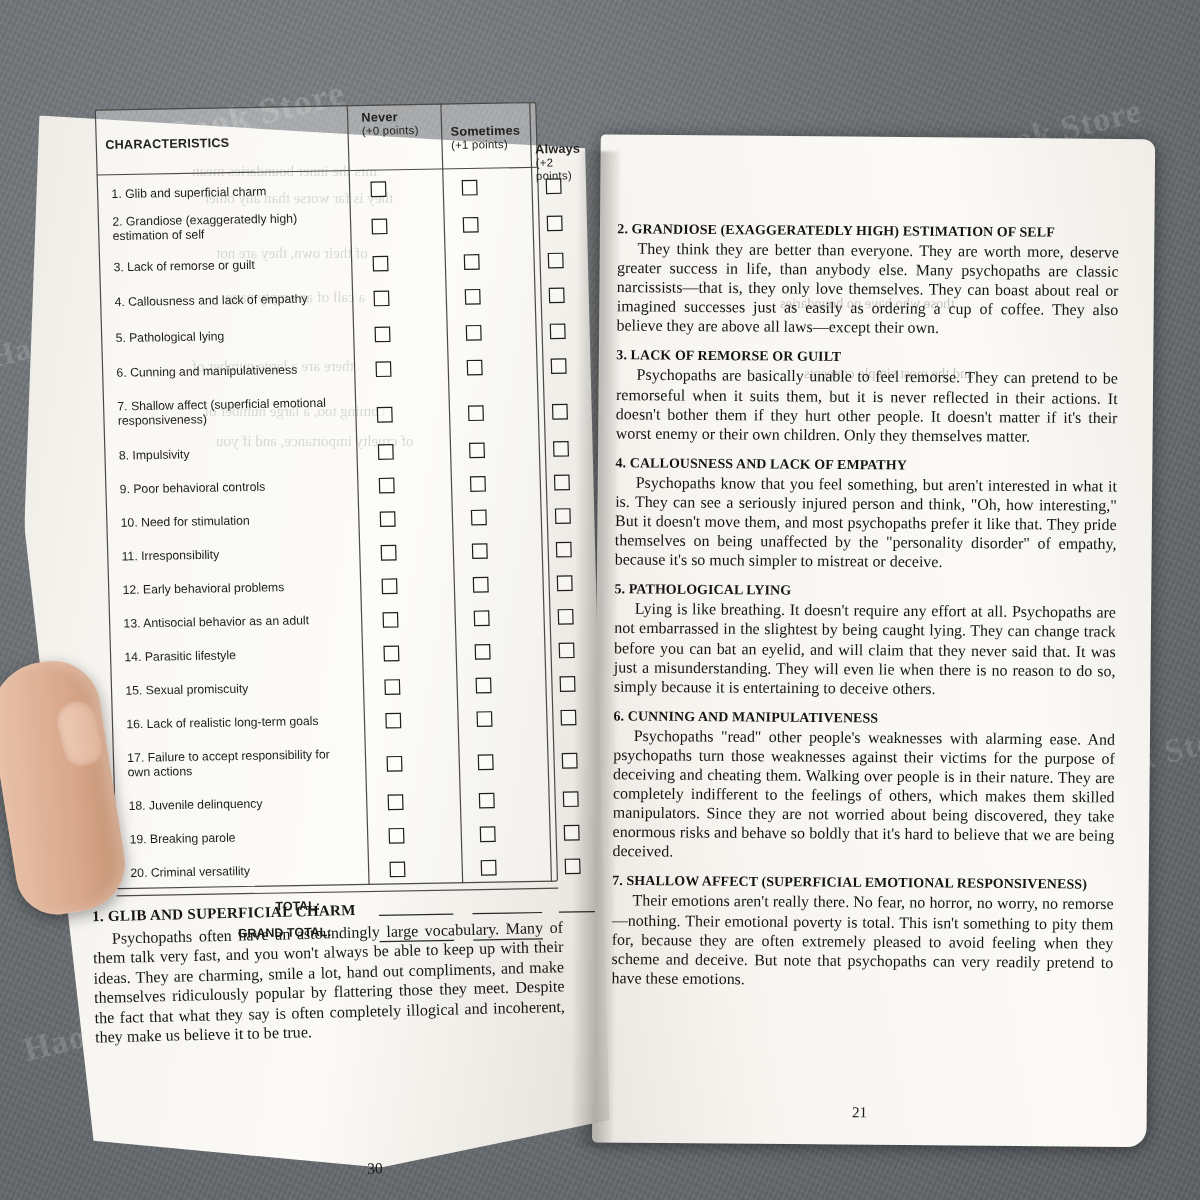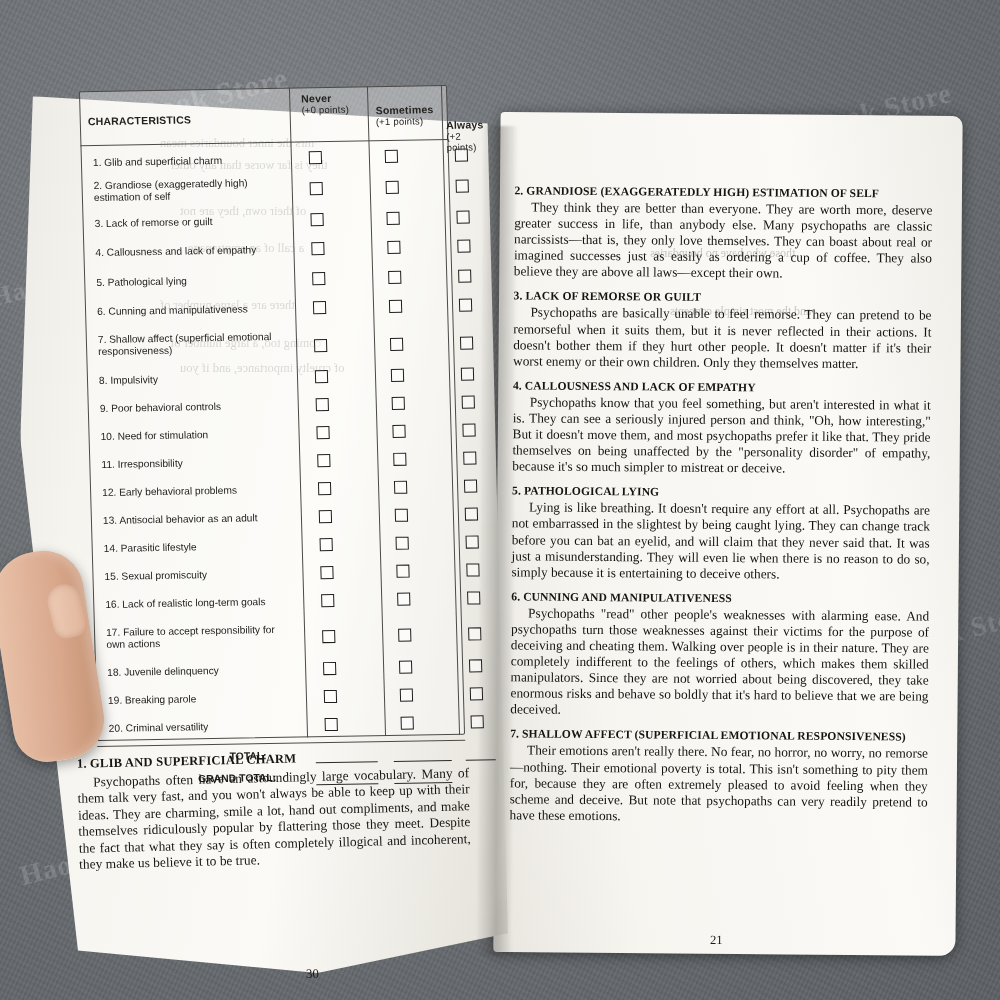--- a/index.html
+++ b/index.html
@@ -132,21 +132,20 @@
     letter-spacing:0.1px;color:#15140f;
   }
   #rightCol h3:first-child{margin-top:0;}
   #rightCol p{
     margin:0;font-size:13.3px;line-height:16.1px;text-align:justify;
     text-indent:17px;color:#15140f;
   }
   #pnum-right{
     position:absolute;left:700px;top:884px;font-size:12.6px;color:#1b1a18;
     transform:rotate(0.4deg);
-    margin-top:13px;
   }
 </style>
 </head>
 <body>
 
 <div id="desk"></div>
 
 <div class="wm" style="left:28px;top:92px;font-size:30px;transform:rotate(-14deg);opacity:.55;">Haozhe Book Store</div>
 <div class="wm" style="left:-10px;top:268px;font-size:26px;transform:rotate(-14deg);opacity:.5;">Haozhe Bo</div>
 <div class="wm" style="left:18px;top:840px;font-size:28px;transform:rotate(-14deg);opacity:.5;">Haozhe Book</div>

